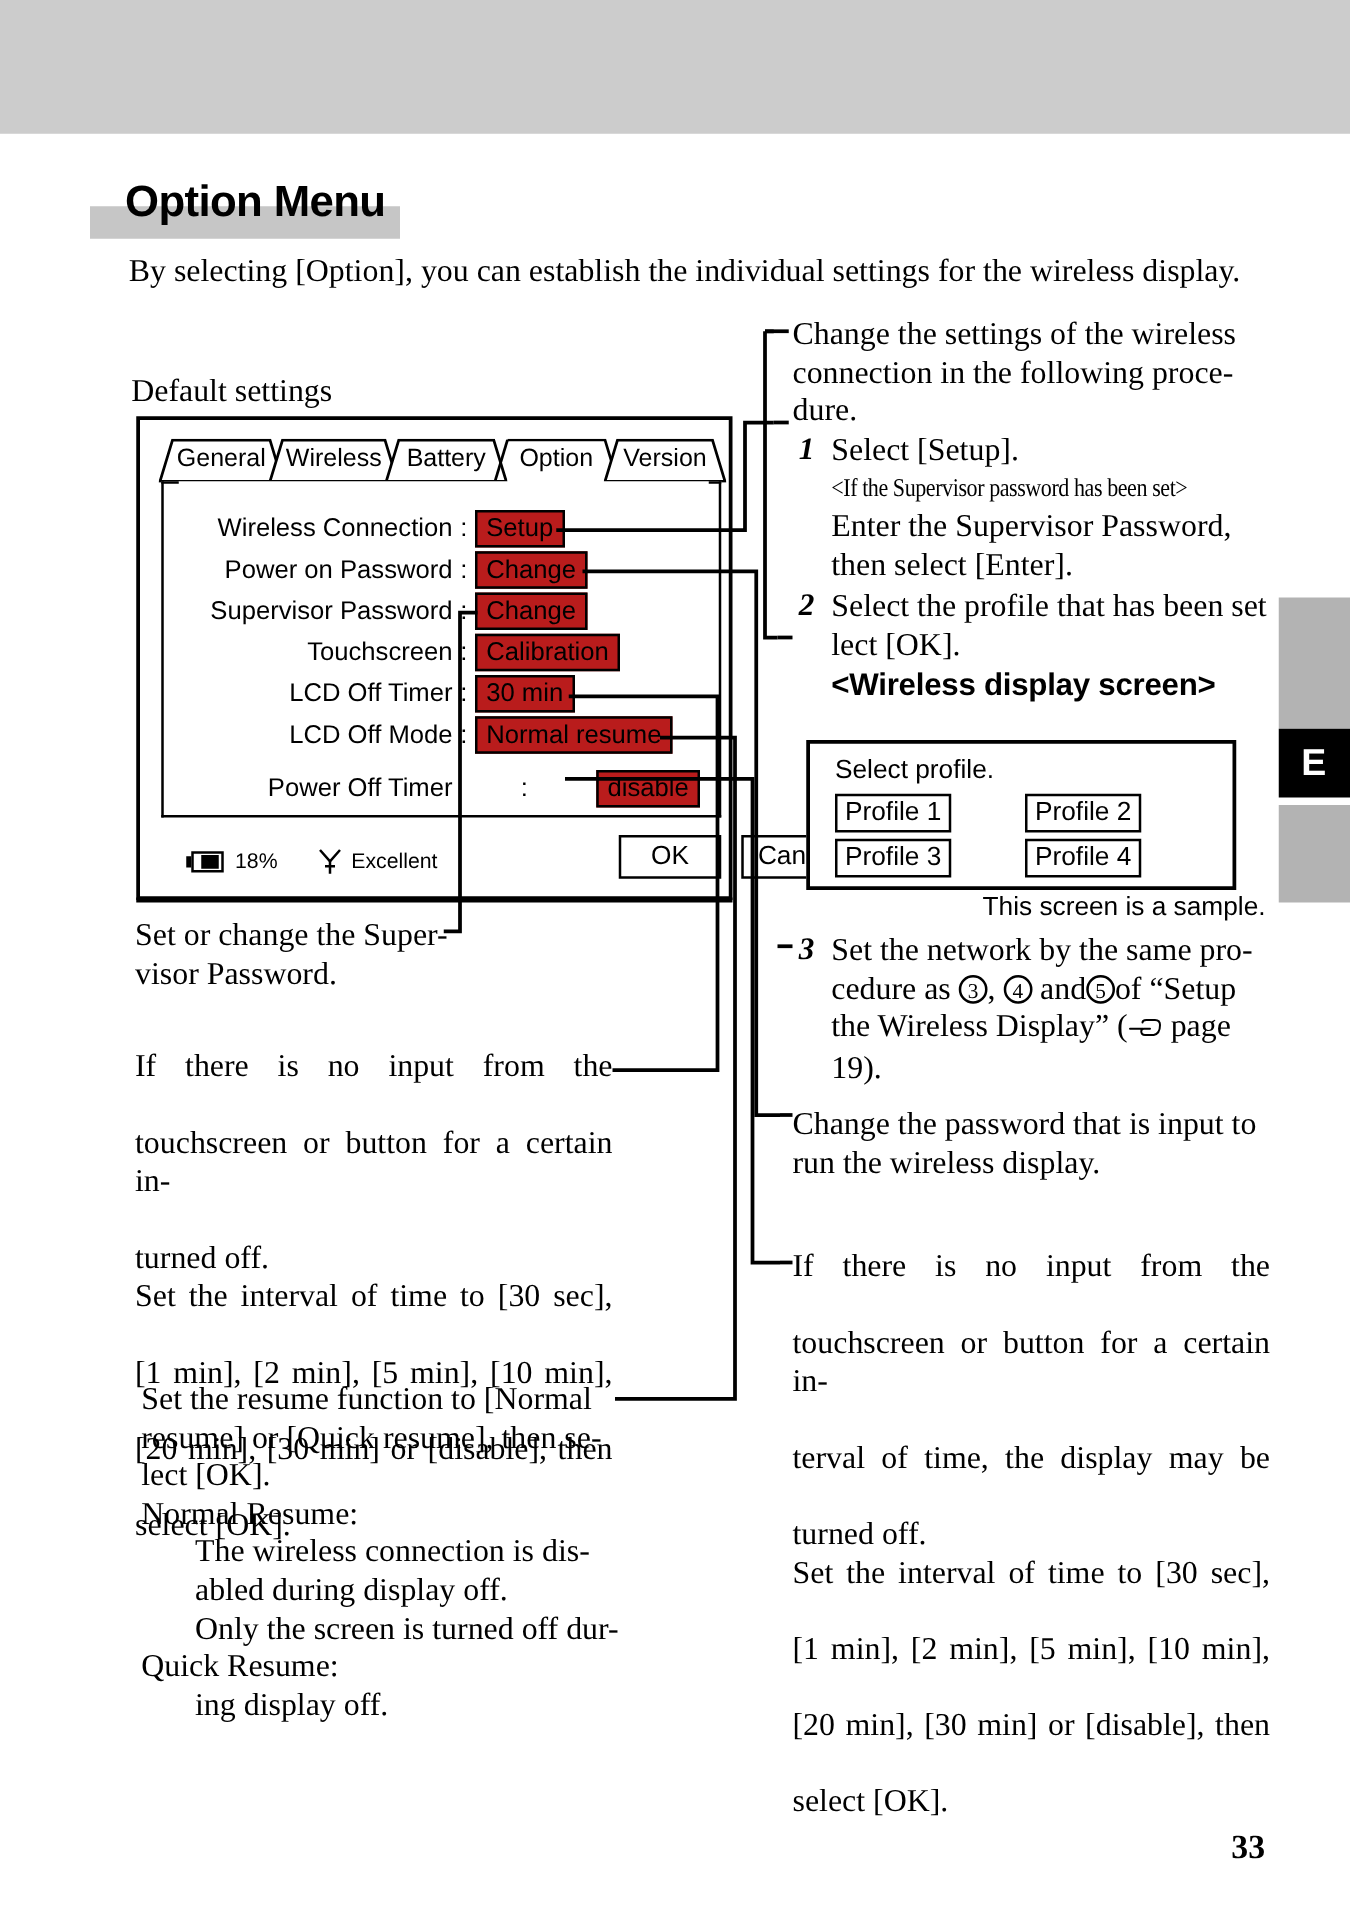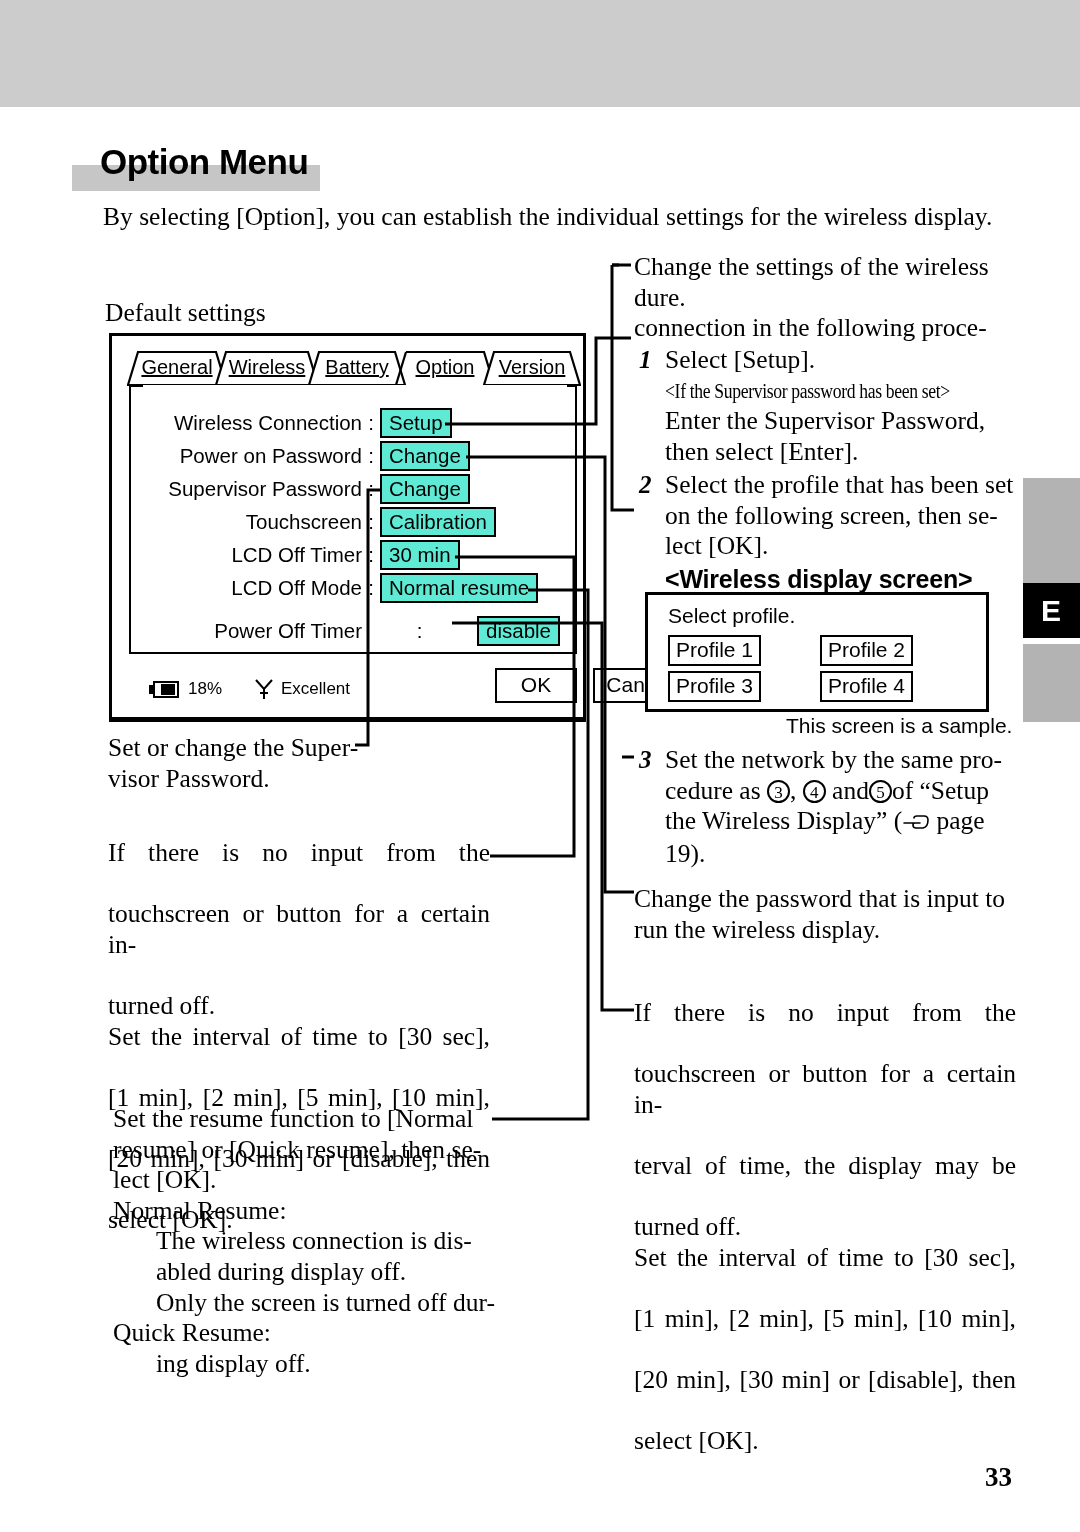--- a/index.html
+++ b/index.html
@@ -64,21 +64,21 @@
     position:absolute; left:109px; top:333px; width:477px; height:387px;
     border:3px solid #000; background:#fff;
   }
   #tabrow { position:absolute; left:15px; top:15px; width:452px; height:35px; }
   .tab {
     position:absolute; top:0; height:35px;
     font-family:"Liberation Sans", sans-serif; font-size:20px;
     line-height:33px; text-align:center; color:#000;
   }
   .tab .tabshape { position:absolute; left:0; top:0; width:100%; height:100%; }
-  .tab .tablabel { position:relative; z-index:2; display:block;text-decoration:underline; }
+  .tab .tablabel { position:relative; z-index:2; display:block; }
 
   #panel {
     position:absolute; left:17px; top:49px; width:448px; height:269px;
     border:2px solid #000; border-top:none; background:#fff;
   }
   #panel-topline-left {
     position:absolute; left:17px; top:49px; width:14px; height:2px; background:#000;
   }
   #panel-topline-right {
     position:absolute; left:455px; top:49px; width:10px; height:2px; background:#000;
@@ -90,21 +90,21 @@
   }
   .setting-label {
     width:250px; text-align:right;
     font-family:"Liberation Sans", sans-serif; font-size:20.5px; color:#000;
   }
   .setting-colon {
     width:18px; text-align:center;
     font-family:"Liberation Sans", sans-serif; font-size:20.5px;
   }
   .setting-value {
-    border:2px solid #000; background:#5eead4;
+    border:2px solid #000; background:#b91c1c;
     font-family:"Liberation Sans", sans-serif; font-size:20.5px;
     padding:1px 7px 2px 7px; line-height:23px; white-space:nowrap;
   }
 
   #statusbar {
     position:absolute; left:17px; top:336px; width:448px; height:34px;
     display:flex; align-items:center;
   }
   #batt-icon { width:30px; height:17px; position:relative; margin-left:20px; }
   #batt-body {
@@ -337,39 +337,38 @@
   <div>Normal Resume:</div>
   <div style="padding-left:43px;">The wireless connection is dis-</div>
   <div style="padding-left:43px;">abled during display off.</div>
   <div style="padding-left:43px;">Only the screen is turned off dur-</div>
   <div>Quick Resume:</div>
   <div style="padding-left:43px;">ing display off.</div>
 </div>
 
 <div class="rprose" style="left:634px;top:252px;width:380px;">
   <div>Change the settings of the wireless</div>
+  <div>connection in the following proce-</div>
   <div>dure.</div>
-  <div>connection in the following proce-</div>
 </div>
 
 <div class="step" style="left:639px;top:345px;width:390px;">
   <div class="step-num">1</div>
   <div class="step-body">
     <div>Select [Setup].</div>
     <div class="cond">&lt;If the Supervisor password has been set&gt;</div>
     <div>Enter the Supervisor Password,</div>
     <div>then select [Enter].</div>
   </div>
 </div>
 
 <div class="step" style="left:639px;top:470px;width:392px;">
   <div class="step-num">2</div>
   <div class="step-body">
     <div>Select the profile that has been set</div>
-    <div>on the following screen, then se-</div>
     <div>lect [OK].</div>
     <div class="wds" style="margin-top:2px;">&lt;Wireless display screen&gt;</div>
   </div>
 </div>
 
 <div id="profile-box">
   <div id="profile-title">Select profile.</div>
   <div class="profile-btn" style="left:20px;top:40px;">Profile 1</div>
   <div class="profile-btn" style="left:172px;top:40px;">Profile 2</div>
   <div class="profile-btn" style="left:20px;top:76px;">Profile 3</div>

